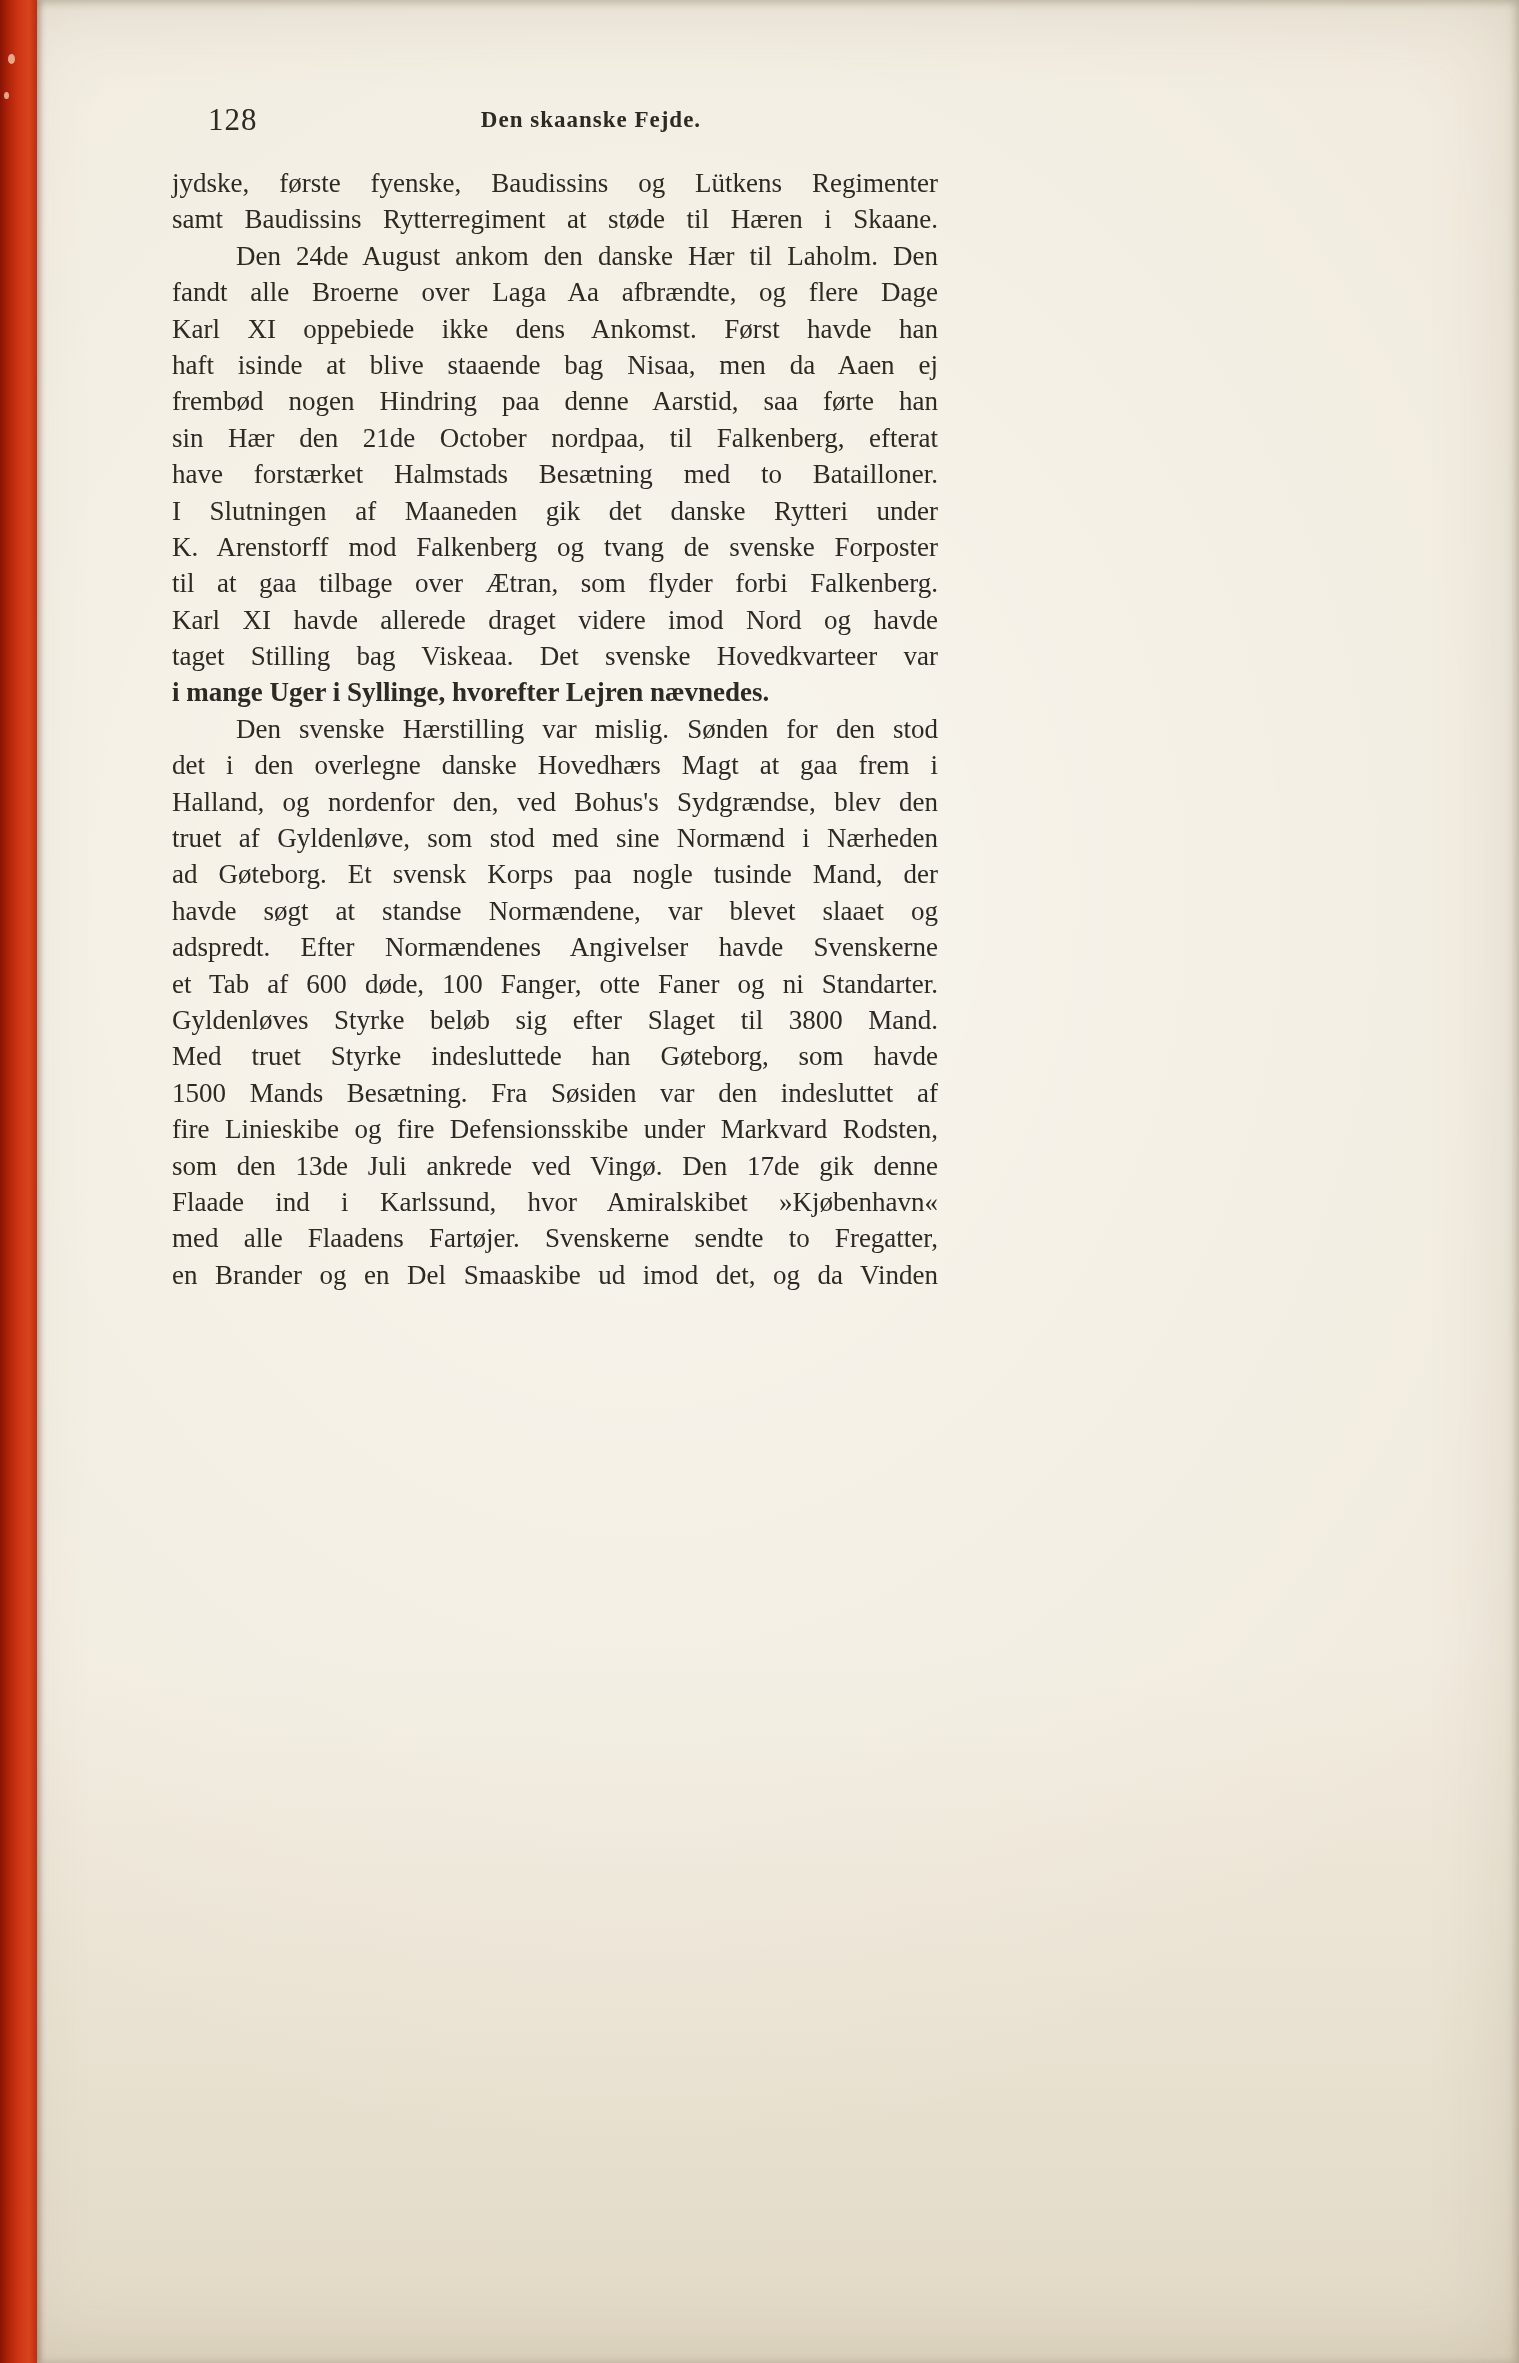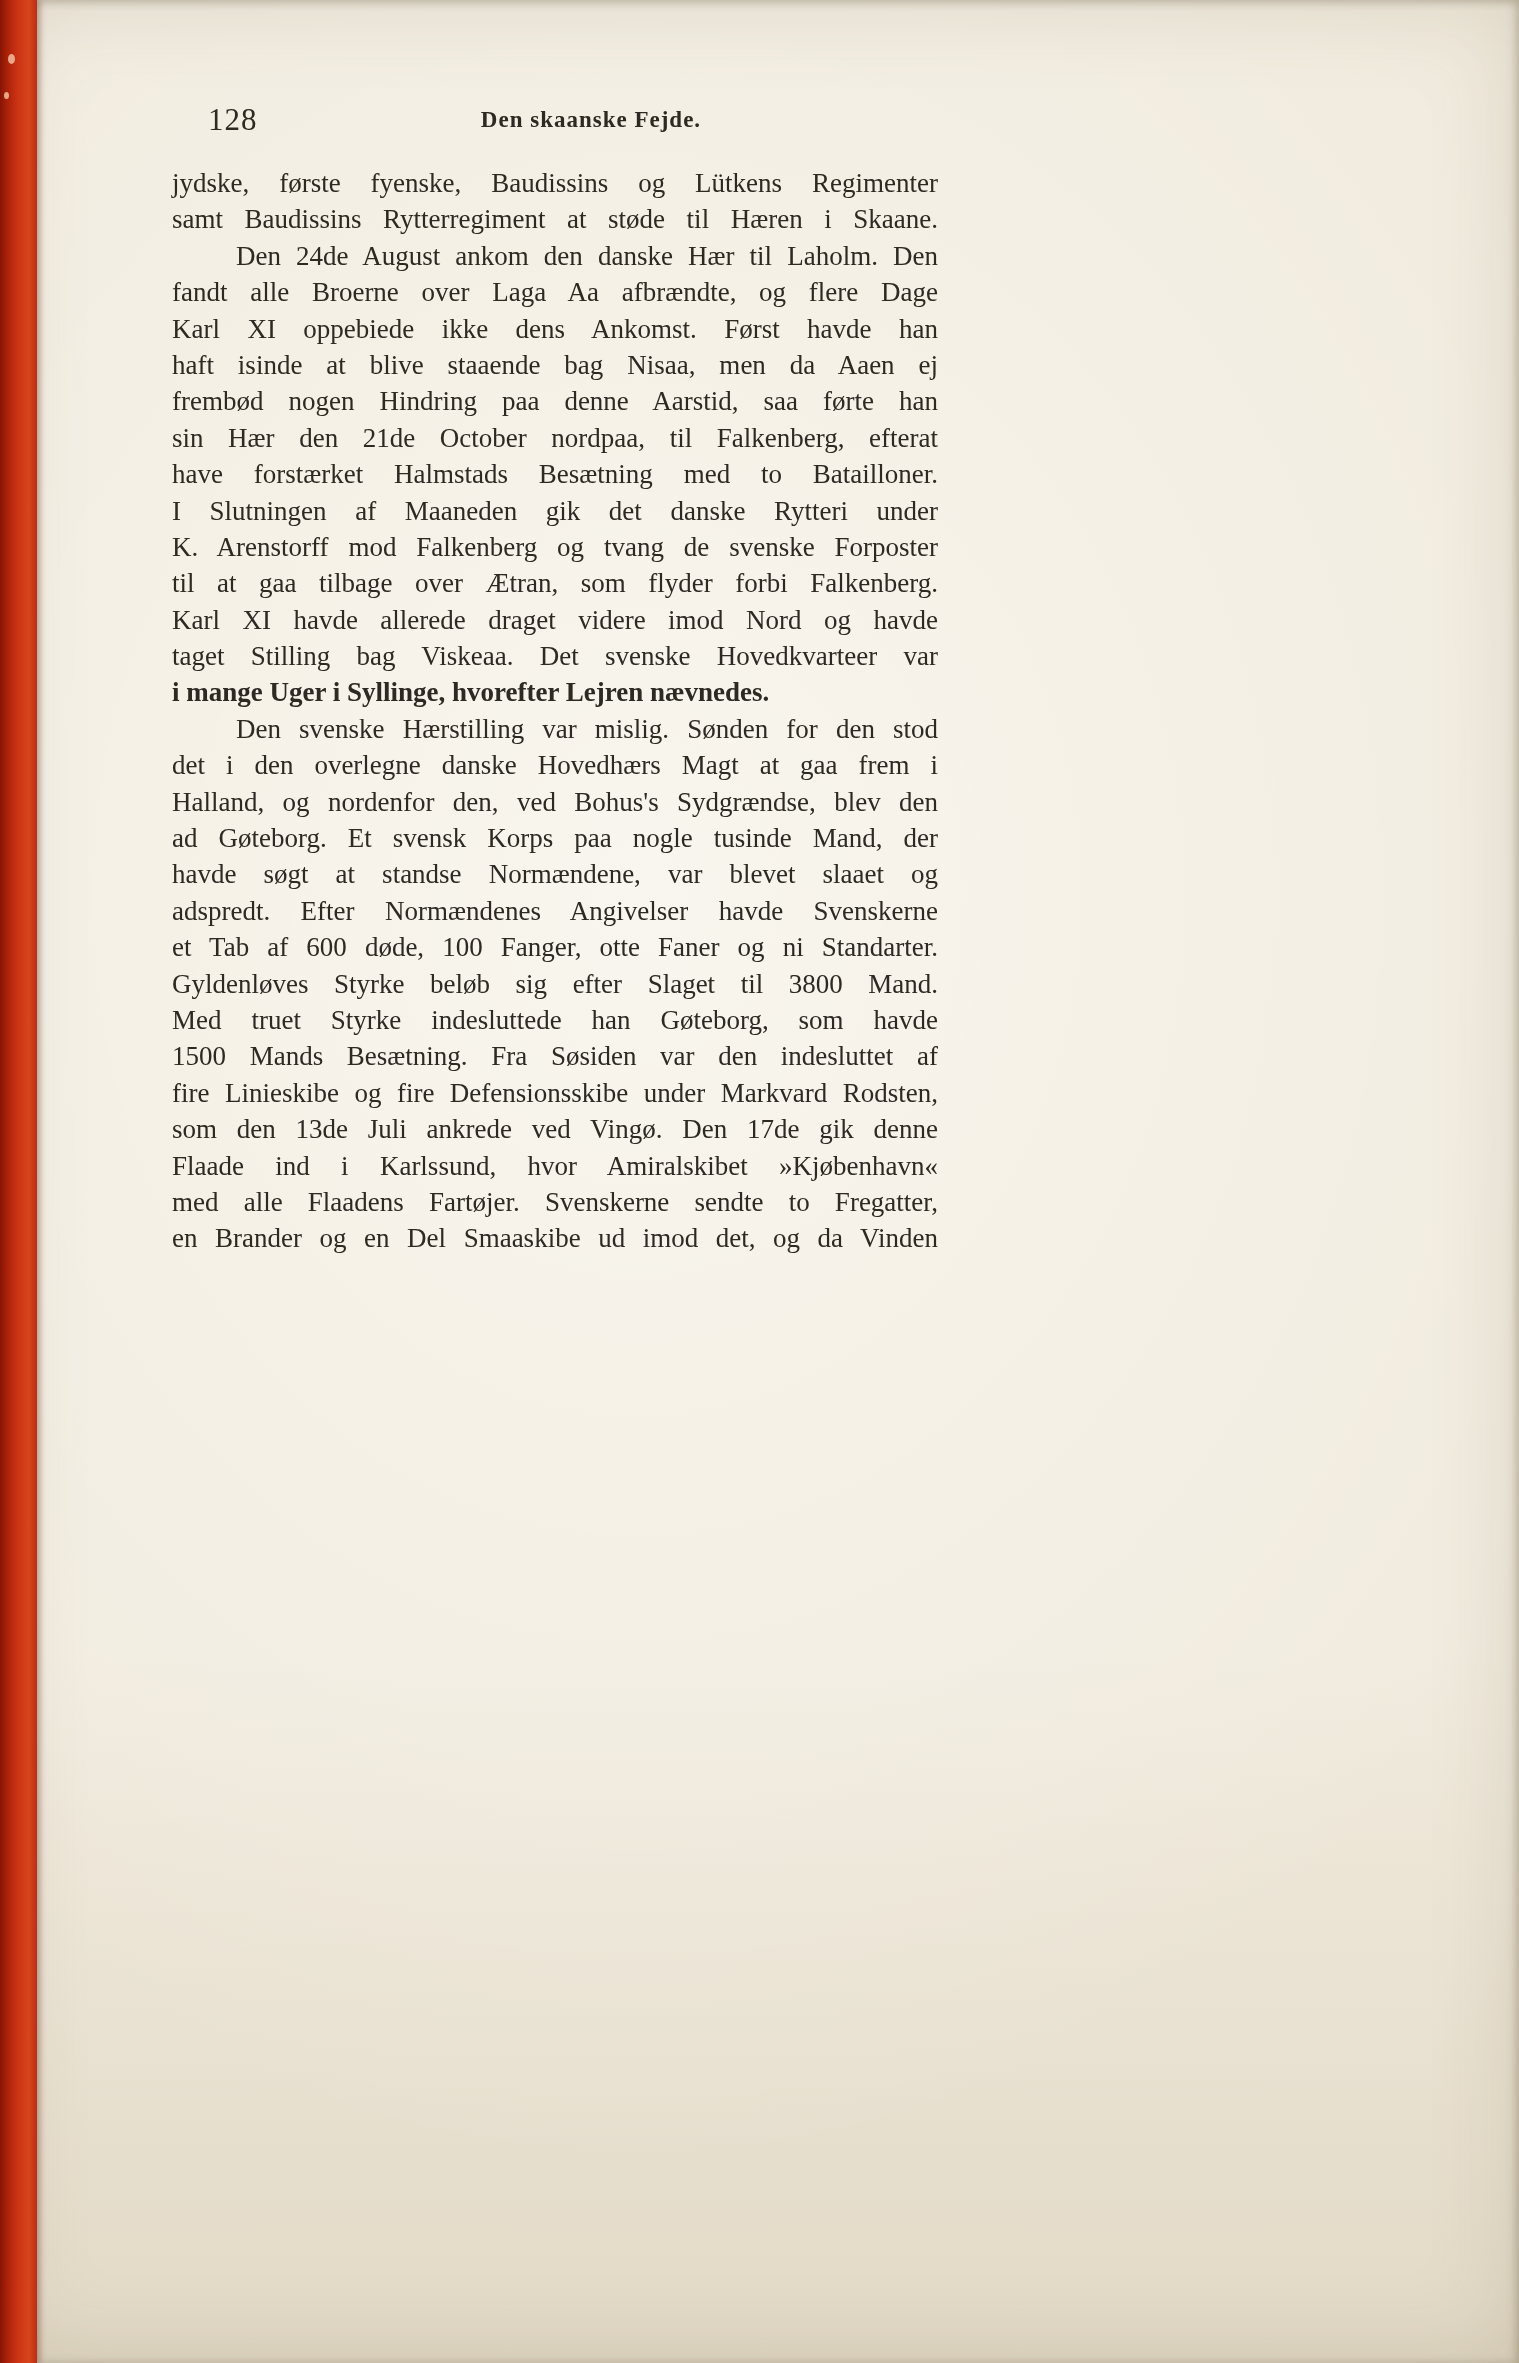--- a/index.html
+++ b/index.html
@@ -101,20 +101,21 @@
       <div class="line">have forstærket Halmstads Besætning med to Batailloner.</div>
       <div class="line">I Slutningen af Maaneden gik det danske Rytteri under</div>
       <div class="line">K. Arenstorff mod Falkenberg og tvang de svenske Forposter</div>
       <div class="line">til at gaa tilbage over Ætran, som flyder forbi Falkenberg.</div>
       <div class="line">Karl XI havde allerede draget videre imod Nord og havde</div>
       <div class="line">taget Stilling bag Viskeaa.  Det svenske Hovedkvarteer var</div>
       <div class="line no-just">i mange Uger i Syllinge, hvorefter Lejren nævnedes.</div>
       <div class="line indent">Den svenske Hærstilling var mislig.  Sønden for den stod</div>
       <div class="line">det i den overlegne danske Hovedhærs Magt at gaa frem i</div>
       <div class="line">Halland, og nordenfor den, ved Bohus's Sydgrændse, blev den</div>
+      <div class="line">truet af Gyldenløve, som stod med sine Normænd i Nærheden</div>
       <div class="line">ad Gøteborg.  Et svensk Korps paa nogle tusinde Mand, der</div>
       <div class="line">havde søgt at standse Normændene, var blevet slaaet og</div>
       <div class="line">adspredt.  Efter Normændenes Angivelser havde Svenskerne</div>
       <div class="line">et Tab af 600 døde, 100 Fanger, otte Faner og ni Standarter.</div>
       <div class="line">Gyldenløves Styrke beløb sig efter Slaget til 3800 Mand.</div>
       <div class="line">Med truet Styrke indesluttede han Gøteborg, som havde</div>
       <div class="line">1500 Mands Besætning.  Fra Søsiden var den indesluttet af</div>
       <div class="line">fire Linieskibe og fire Defensionsskibe under Markvard Rodsten,</div>
       <div class="line">som den 13de Juli ankrede ved Vingø.  Den 17de gik denne</div>
       <div class="line">Flaade ind i Karlssund, hvor Amiralskibet »Kjøbenhavn«</div>

